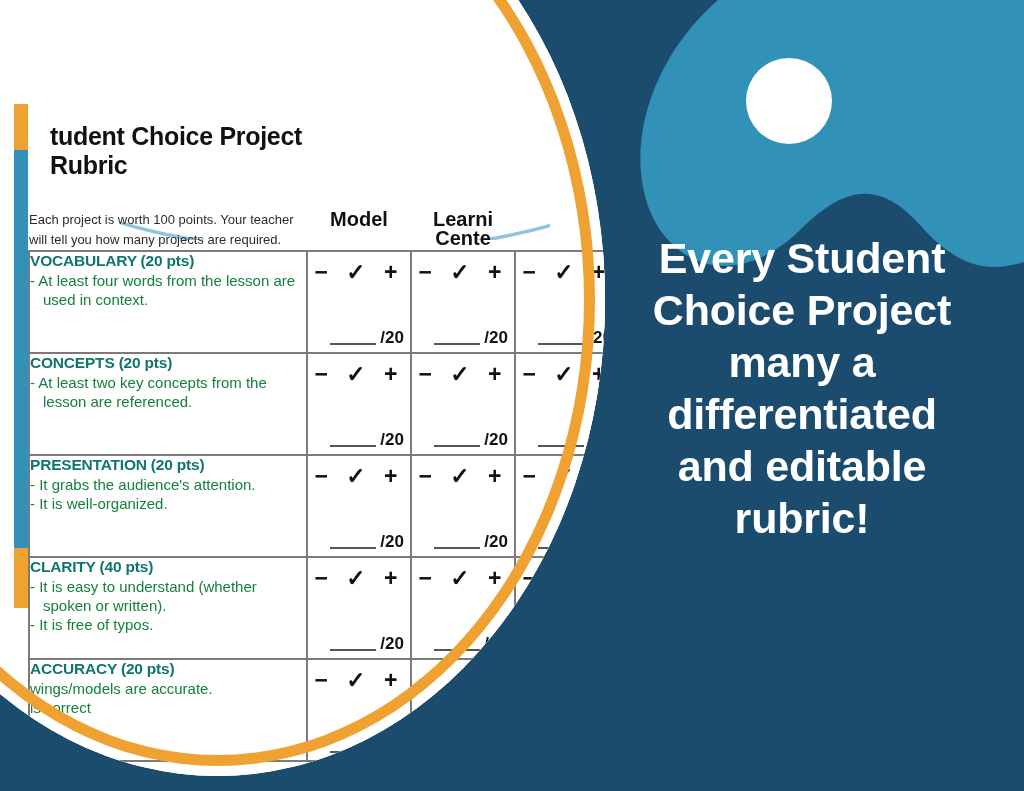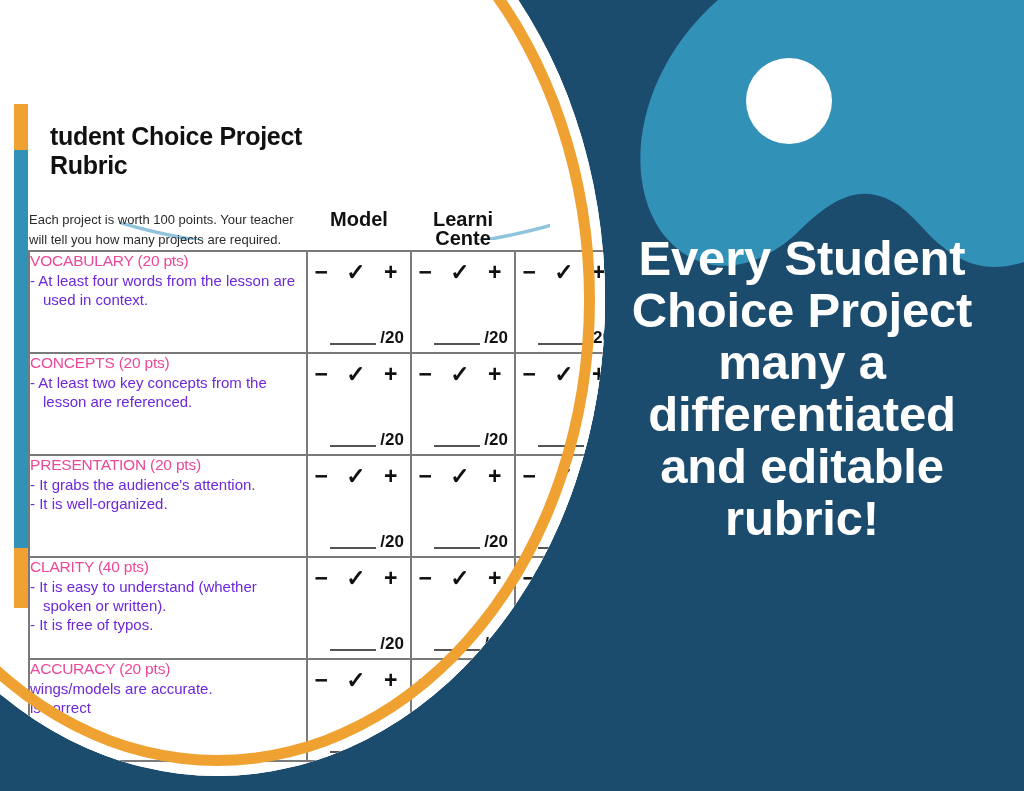--- a/index.html
+++ b/index.html
@@ -19,21 +19,21 @@
   }
   .white-dot{
     position:absolute;left:746px;top:58px;width:86px;height:86px;
     border-radius:50%;background:#FFFFFF;
   }
 
   
   .headline{
     position:absolute;left:600px;top:232px;width:404px;
     text-align:center;color:#FFFFFF;
-    font-size:49px;line-height:52px;font-weight:bold;
+    font-size:43px;line-height:52px;font-weight:bold;
     letter-spacing:-0.2px;
   }
   .headline .ln{display:block;white-space:nowrap;}
 
   
   .doc-clip{
     position:absolute;left:-170px;top:-176px;width:775px;height:952px;
     border-radius:50%;
     background:#FFFFFF;
     overflow:hidden;
@@ -106,24 +106,24 @@
     padding:6px 10px 10px 12px;
     font-size:13px;line-height:20px;color:#2B2B2B;
     border:none !important;background:transparent !important;
   }
   .colhead{
     border:none !important;background:transparent !important;
     text-align:center;font-size:20px;font-weight:bold;color:#111;
     vertical-align:bottom;padding-bottom:8px;line-height:19px;
   }
   .crit{padding:7px 8px 8px 10px;}
-  .crit .ttl{font-size:15.5px;font-weight:normal;color:#ec4899;letter-spacing:-0.2px;}
+  .crit .ttl{font-size:15.5px;font-weight:bold;color:#0f766e;letter-spacing:-0.2px;}
   .crit ul{margin:1px 0 0 0;padding:0;list-style:none;}
   .crit li{
-    font-size:15px;line-height:19px;color:#6d28d9;
+    font-size:15px;line-height:19px;color:#15803d;
     padding-left:13px;text-indent:-13px;
   }
   .mark{
     position:relative;height:100px;
   }
   .mark .row-marks{
     text-align:center;font-size:23px;font-weight:bold;color:#111;
     padding-top:7px;letter-spacing:6px;
   }
   .mark .score{

